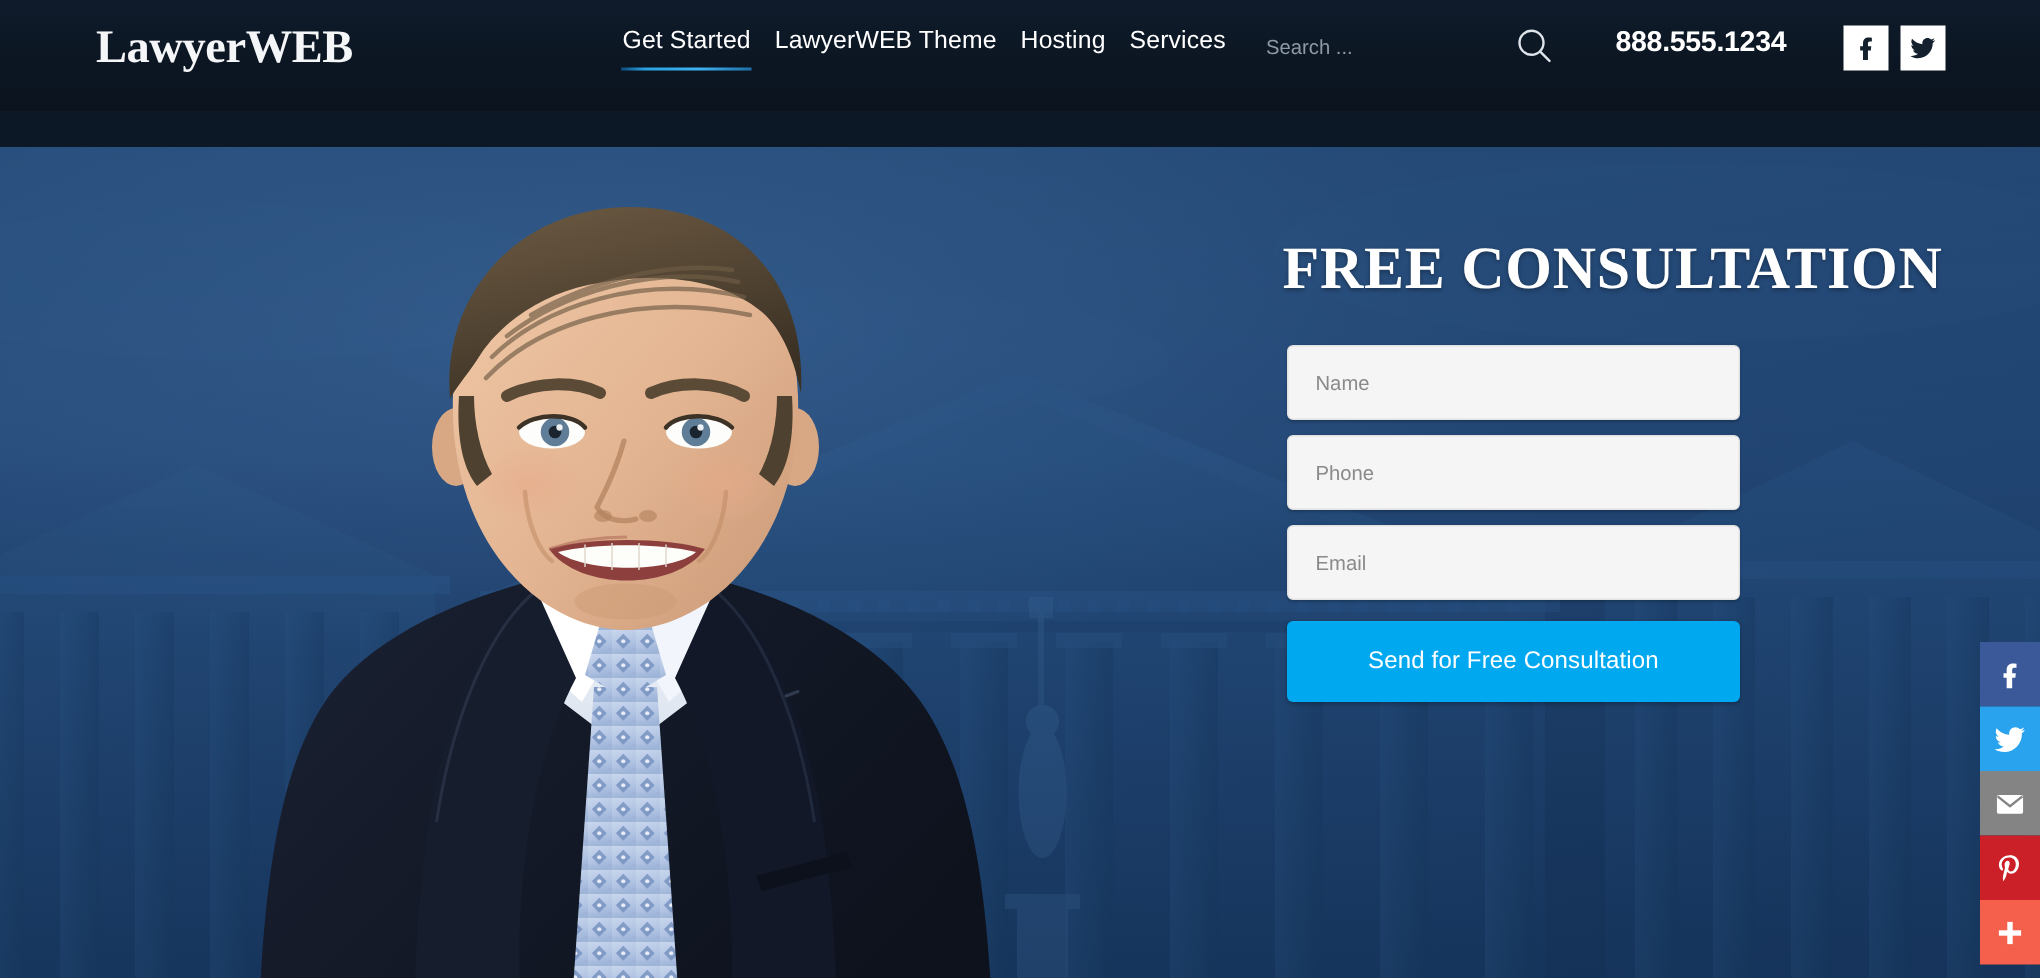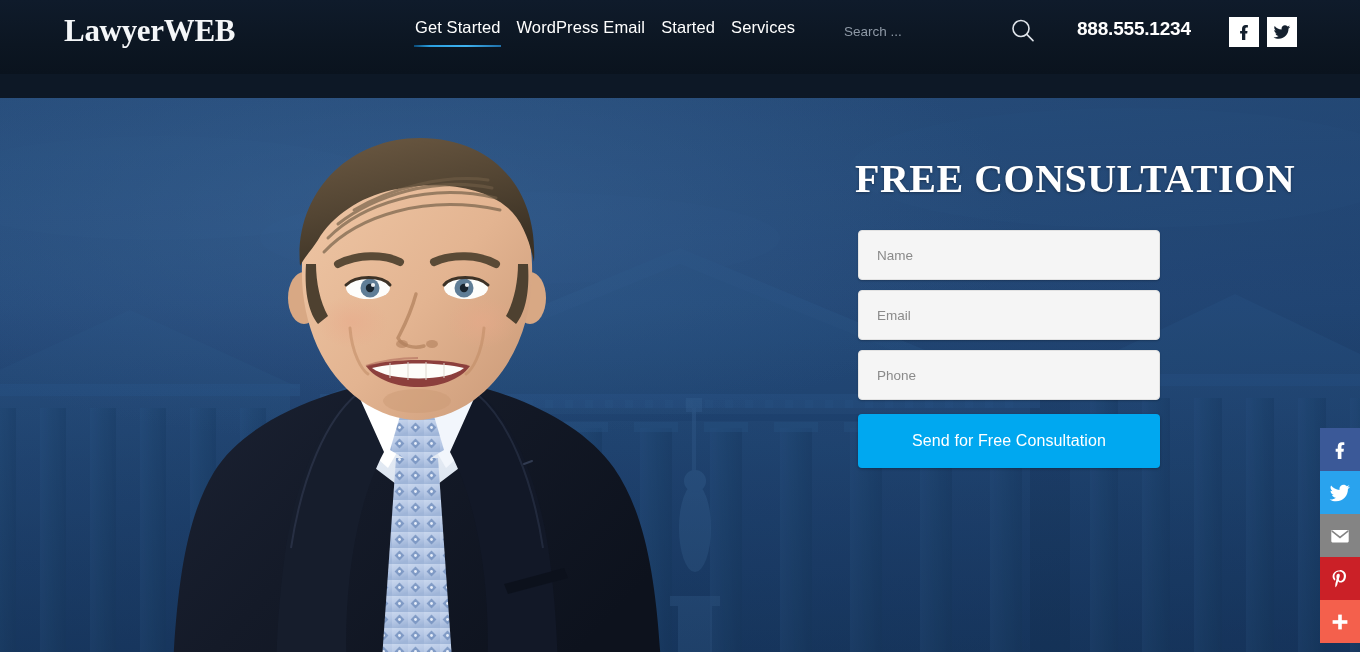--- a/index.html
+++ b/index.html
@@ -242,24 +242,24 @@
 
   <div id="header">
 
     <div id="logo">LawyerWEB</div>
 
     <div id="nav">
       <div class="nav-item active">
         <span>Get Started</span>
       </div>
       <div class="nav-item">
-        <span>WordPress Email</span>
+        <span>LawyerWEB Theme</span>
       </div>
       <div class="nav-item">
-        <span>Started</span>
+        <span>Hosting</span>
       </div>
       <div class="nav-item">
         <span>Services</span>
       </div>
     </div>
 
     <div id="search-wrap">
       <input id="search-input" type="text" placeholder="Search ..." style="">
     </div>
 
@@ -597,22 +597,22 @@
       <path d="M198 212 C 200 238, 210 254, 216 258" stroke="#c08a64" stroke-width="3" fill="none" opacity="0.55" stroke-linecap="round"></path>
       <path d="M332 212 C 330 238, 320 254, 314 258" stroke="#c08a64" stroke-width="3" fill="none" opacity="0.55" stroke-linecap="round"></path>
 
       <ellipse cx="265" cy="285" rx="34" ry="12" fill="#c99a74" opacity="0.45"></ellipse>
     </svg>
 
     <div id="form-title">FREE CONSULTATION</div>
 
     <div id="form">
       <input class="field" type="text" placeholder="Name" style="">
+      <input class="field" type="text" placeholder="Phone" style="">
       <input class="field" type="text" placeholder="Email" style="">
-      <input class="field" type="text" placeholder="Phone" style="">
       <button id="submit">Send for Free Consultation</button>
     </div>
   </div>
 
   <div id="share-bar">
 
     <div class="share-tile" style="background:#3b5998">
       <svg width="20" height="20" viewBox="0 0 18 18">
         <path d="M11.4 4.6h1.5V2.2c-0.3-0.05-1.2-0.13-2.2-0.13-2.2 0-3.7 1.35-3.7 3.83V7.9H5.1v2.7h1.9V17h3.3v-6.4h1.9l0.3-2.7h-2.2V6.2c0-0.8 0.2-1.6 1.1-1.6z" fill="#ffffff"></path>
       </svg>

